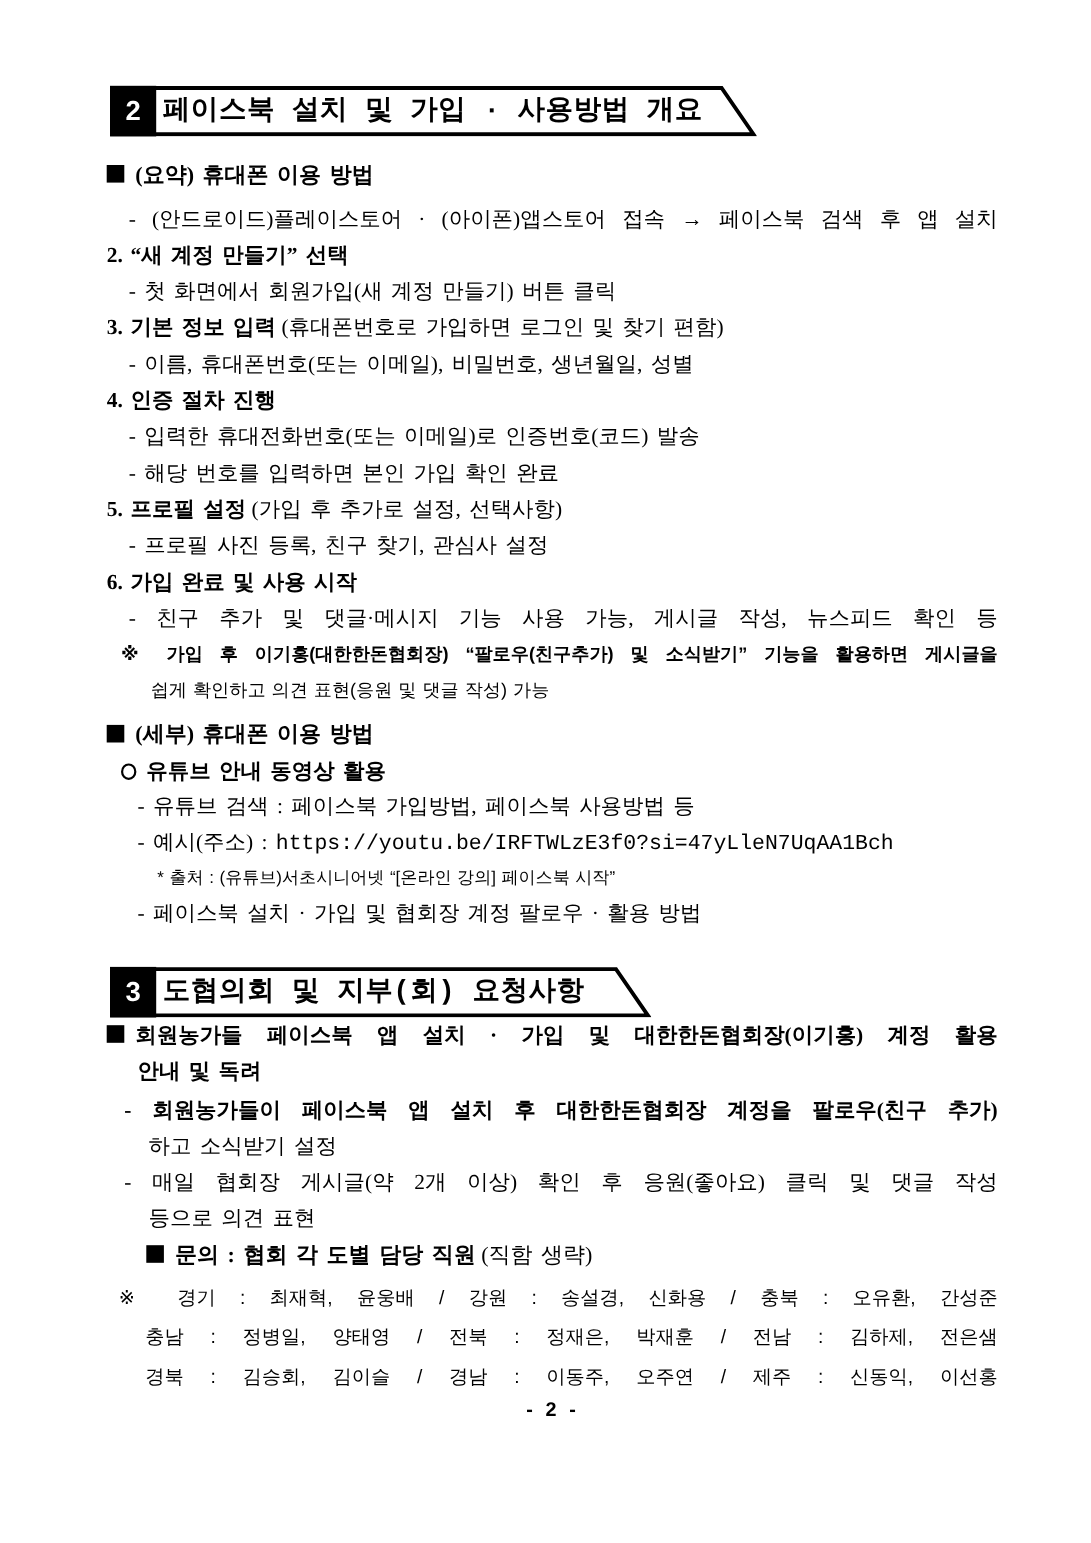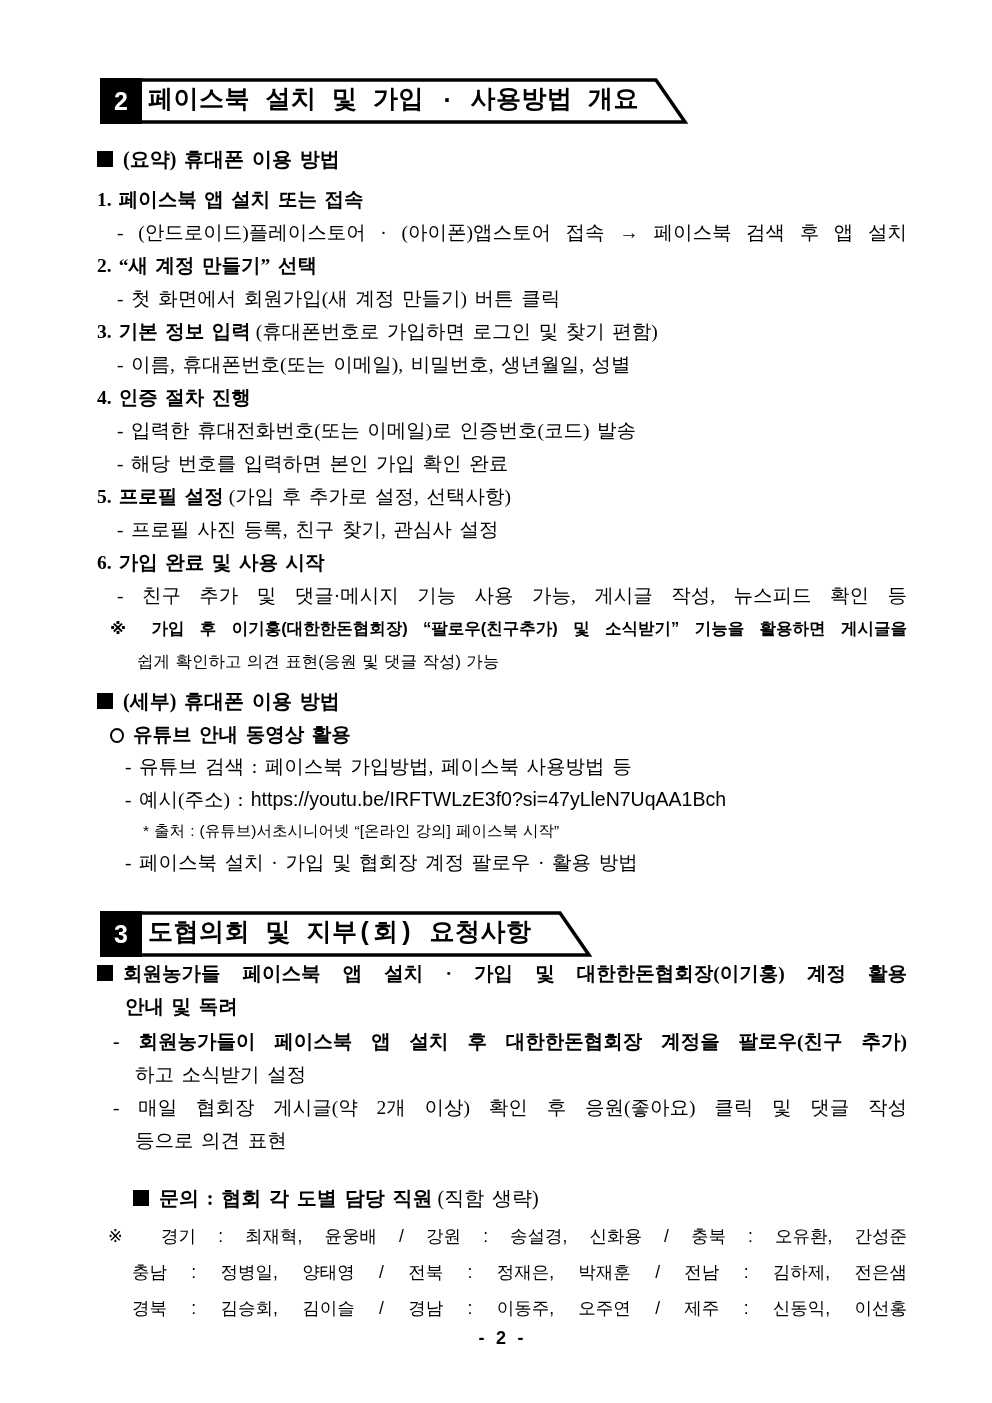--- a/index.html
+++ b/index.html
@@ -112,21 +112,21 @@
   }
   .note1 { padding-left: 13px; font-weight: bold; }
   .note2 { padding-left: 40px; }
   .source {
     font-family: "Liberation Sans", "DejaVu Sans", sans-serif;
     font-size: 15.5px;
     line-height: 30px;
     padding-left: 46px;
     word-spacing: 0.05em;
   }
-  .url { font-family: Liberation Sans, sans-serif; }
+  .url { font-family: Liberation Mono, monospace; }
 
   .req-head { font-weight: bold; }
   .req-head2 { font-weight: bold; padding-left: 28px; }
   .inquiry { font-weight: bold; line-height: 30px; font-size: 20px; }
   .inquiry-suffix { font-weight: normal; margin-left: 5px; }
 
   .contact {
     font-family: "Liberation Sans", "DejaVu Sans", sans-serif;
     font-size: 17.5px;
     line-height: 36px;
@@ -145,44 +145,41 @@
     letter-spacing: 2px;
   }
 
   
   .mt-head1 { margin-top: 21px; margin-bottom: 10px; }
   .mt-note  { margin-top: 0; }
   .mt-head2 { margin-top: 9px; margin-bottom: 5px; }
   .mt-banner3 { margin-top: 32px; }
   .mt-req   { }
   .mt-dash  { margin-top: 2px; font-weight: bold; }
-  .mt-inq   { margin-top: 26px; margin-bottom: 5px; padding-left: 36px; }
+  .mt-inq   { margin-top: 1px; margin-bottom: 5px; padding-left: 36px; }
   .mt-foot  { margin-top: 2px; }
 </style>
 </head>
 <body>
 
 <div class="page">
   <div class="content">
 
     <header class="banner banner-2">
       <svg class="banner-shape" viewBox="0 0 588 46" preserveAspectRatio="none">
         <polygon points="2,2 556,2 585,44 2,44" fill="#ffffff" stroke="#000000" stroke-width="3.5"></polygon>
       </svg>
       <div class="badge">2</div>
       <div class="banner-title">페이스북 설치 및 가입 · 사용방법 개요</div>
     </header>
 
     <div class="line h-square mt-head1">
       <span class="sq"></span><span>(요약) 휴대폰 이용 방법</span>
     </div>
 
-    <div class="line step">
-      <span class="step-no">1.</span><span class="step-title">페이스북 앱 설치 또는 접속</span><span class="step-suffix"></span>
-    </div>
     <div class="line sub stretch">- (안드로이드)플레이스토어 · (아이폰)앱스토어 접속 → 페이스북 검색 후 앱 설치</div>
 
     <div class="line step">
       <span class="step-no">2.</span><span class="step-title">“새 계정 만들기” 선택</span><span class="step-suffix"></span>
     </div>
     <div class="line sub">- 첫 화면에서 회원가입(새 계정 만들기) 버튼 클릭</div>
 
     <div class="line step">
       <span class="step-no">3.</span><span class="step-title">기본 정보 입력</span><span class="step-suffix">(휴대폰번호로 가입하면 로그인 및 찾기 편함)</span>
     </div>

